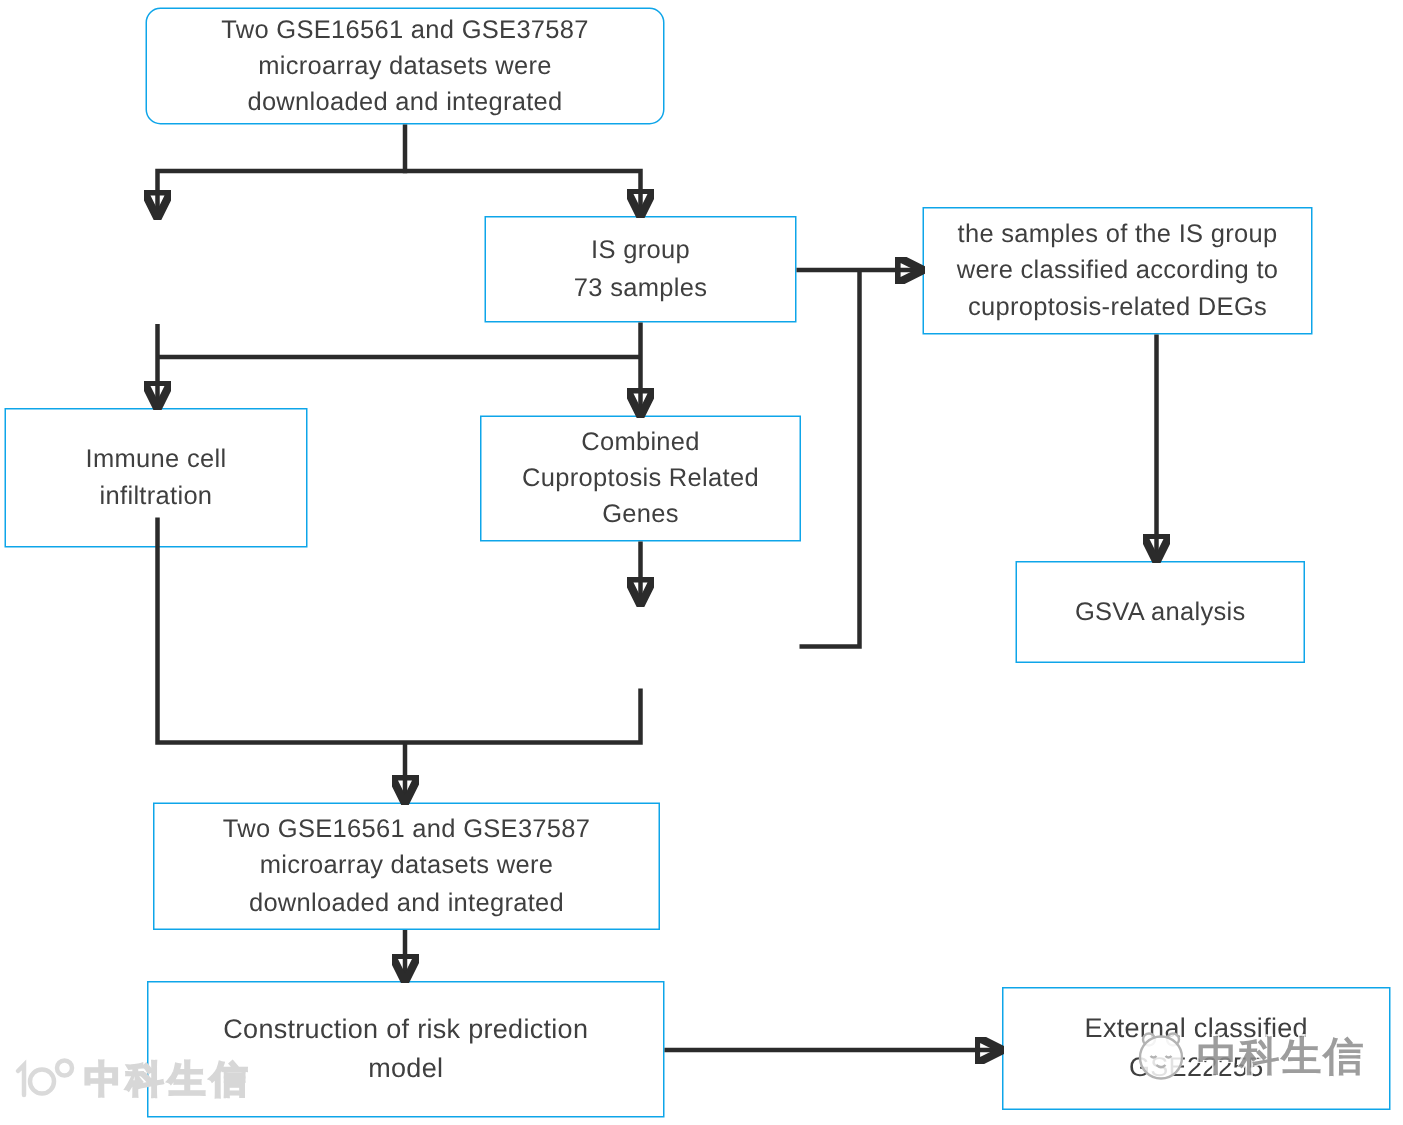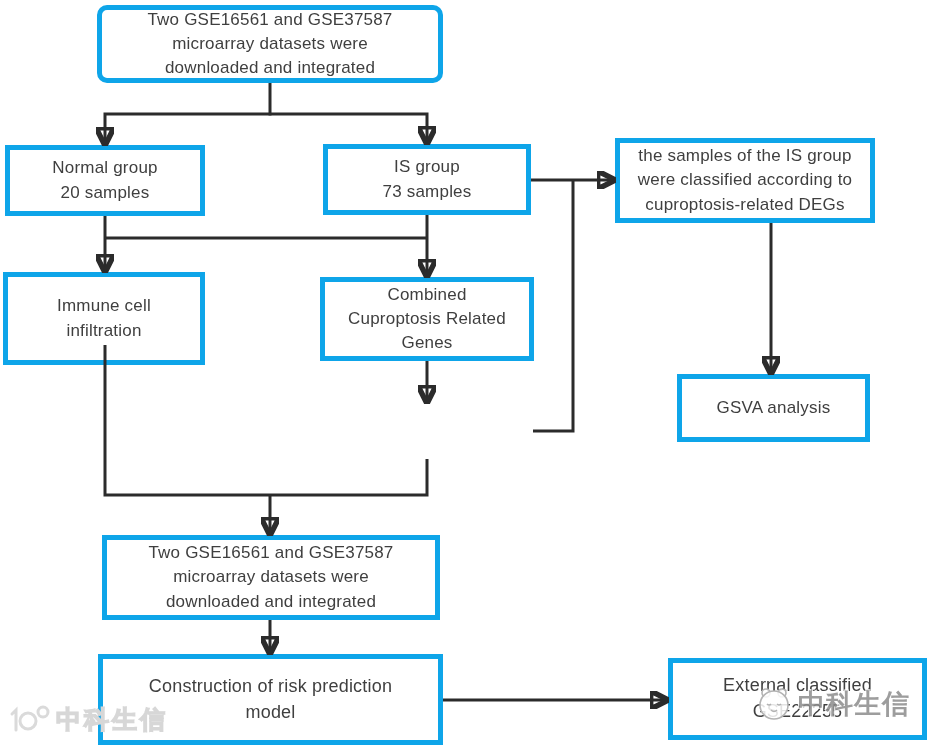--- a/index.html
+++ b/index.html
@@ -2,21 +2,21 @@
 <html><head>
 <meta charset="utf-8">
 <style>
   html,body{margin:0;padding:0;background:#ffffff;}
   #canvas{
     position:relative;width:935px;height:750px;background:#ffffff;overflow:hidden;
     font-family:"Liberation Sans", sans-serif;
   }
   .box{
     position:absolute;box-sizing:border-box;background:#ffffff;
-    border:5px solid #0ea5e9;color:#3f3f3f;
+    border:1px solid #0ea5e9;color:#3f3f3f;
     display:flex;align-items:center;justify-content:center;
     text-align:center;white-space:pre-line;
     font-size:17px;line-height:1.42;letter-spacing:.2px;
   }
   #b-datasets-top {left:97px; top:5px;  width:346px;height:78px;border-radius:10px;}
   #b-normal       {left:5px;  top:145px;width:200px;height:71px;}
   #b-is           {left:323px;top:144px;width:208px;height:71px;}
   #b-classified   {left:615px;top:138px;width:260px;height:85px;}
   #b-immune       {left:3px;  top:272px;width:202px;height:93px;}
   #b-combined     {left:320px;top:277px;width:214px;height:84px;}
@@ -43,22 +43,20 @@
   }
 </style>
 </head>
 <body>
 
 <div id="canvas">
 
   <div class="box" id="b-datasets-top">Two GSE16561 and GSE37587
 microarray datasets were
 downloaded and integrated</div>
-  <div class="box" id="b-normal">Normal group
-20 samples</div>
   <div class="box" id="b-is">IS group
 73 samples</div>
   <div class="box" id="b-classified">the samples of the IS group
 were classified according to
 cuproptosis-related DEGs</div>
   <div class="box" id="b-immune">Immune cell
 infiltration</div>
   <div class="box" id="b-combined">Combined
 Cuproptosis Related
 Genes</div>

